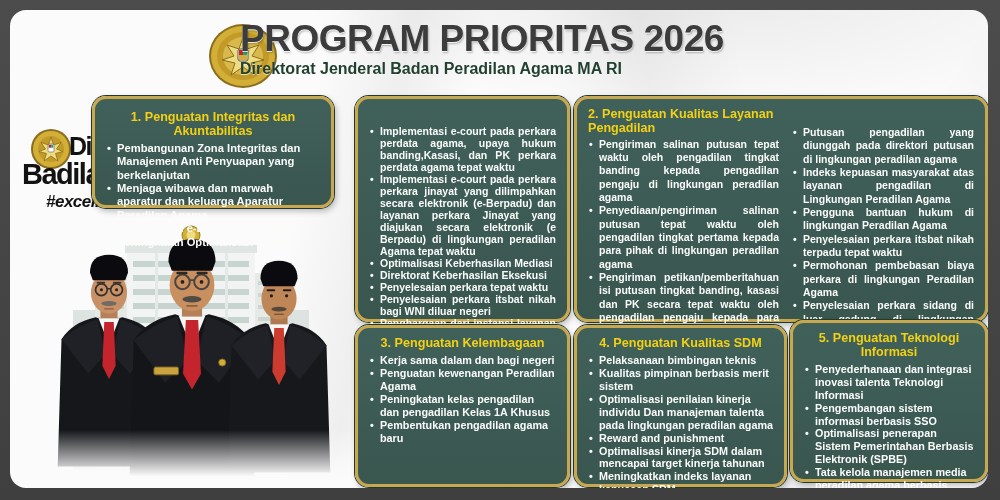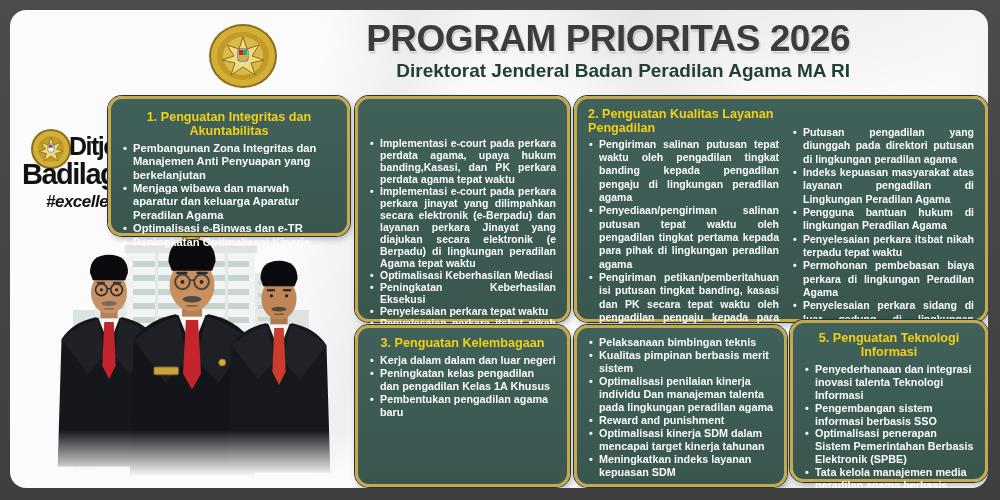--- a/index.html
+++ b/index.html
@@ -7,44 +7,44 @@
           font-family:"Liberation Sans",sans-serif;overflow:hidden;}
   .card{position:absolute;left:10px;top:10px;width:978px;height:478px;border-radius:16px;overflow:hidden;
         background:
           radial-gradient(ellipse 700px 220px at 72% -5%, rgba(0,0,0,0.07), transparent 60%),
           linear-gradient(100deg, transparent 30%, rgba(0,0,0,.05) 38%, transparent 45%),
           linear-gradient(80deg, transparent 58%, rgba(0,0,0,.045) 67%, transparent 76%),
           linear-gradient(120deg, transparent 78%, rgba(0,0,0,.05) 86%, transparent 93%),
           #fbfbfb;}
   
   .hdr-seal{position:absolute;left:196px;top:11px;}
-  .titles{position:absolute;left:230px;top:10px;width:610px;text-align:right;}
+  .titles{position:absolute;left:230px;top:10px;width:610px;text-align:left;}
   .main-title{font-size:37px;font-weight:bold;letter-spacing:-0.5px;color:#3c3c3c;
               text-shadow:0 1px 0 rgba(255,255,255,.8),1px 2px 2px rgba(0,0,0,.25);line-height:1.05;}
-  .subtitle{font-size:19px;font-weight:bold;color:#21402f;margin-top:1px;
+  .subtitle{font-size:16px;font-weight:bold;color:#21402f;margin-top:1px;
             text-shadow:0 1px 0 rgba(255,255,255,.6);}
   
   .badge{position:absolute;left:6px;top:112px;width:140px;height:110px;color:#121212;}
   .badge .seal{position:absolute;left:14px;top:6px;}
   .badge .l1{position:absolute;left:53px;top:10px;font-size:25px;font-weight:bold;letter-spacing:-1.5px;}
   .badge .l2{position:absolute;left:6px;top:36px;font-size:29px;font-weight:bold;letter-spacing:-1.5px;}
   .badge .l3{position:absolute;left:30px;top:70px;font-size:17px;font-weight:bold;font-style:italic;letter-spacing:-0.5px;}
   
   .panel{position:absolute;background:linear-gradient(180deg,#40615a,#39564f);
          border:3px solid #c7a84f;border-radius:14px;color:#fbfcfa;
          box-shadow:0 0 0 1px #23382f, 2px 3px 6px rgba(0,0,0,.28);
          padding:8px 11px;box-sizing:border-box;}
   .panel h2{margin:1px 0 3px 0;font-size:12.6px;font-weight:bold;color:#f2d016;text-align:center;line-height:1.1;}
   .panel ul{margin:0;padding:0;list-style:none;}
   .panel li{position:relative;padding-left:11px;font-size:10.8px;font-weight:bold;line-height:1.18;}
   .panel li::before{content:"\2022";position:absolute;left:1px;top:0;}
   .just li{text-align:justify;}
-  .s1{left:98px;top:86px;width:242px;height:140px;padding-top:11px;}
+  .s1{left:82px;top:86px;width:242px;height:112px;padding-top:11px;}
   .s1 li{font-size:11.2px;line-height:1.2;}
-  .mid{left:345px;top:86px;width:215px;height:226px;padding-top:38px;}
+  .mid{left:345px;top:86px;width:215px;height:226px;padding-top:26px;}
   .mid li{font-size:10.5px;line-height:1.145;}
   .s2{left:564px;top:86px;width:414px;height:226px;display:flex;gap:13px;}
   .s2 .col{flex:1;}
   .s2 h2{text-align:left;margin-bottom:2px;}
   .s2 li{font-size:10.5px;line-height:1.27;}
   .s2 .col2{padding-top:19px;flex:0 0 182px;}
   .s3{left:345px;top:315px;width:215px;height:162px;}
   .s4{left:564px;top:315px;width:213px;height:162px;}
   .s5{left:780px;top:310px;width:198px;height:162px;}
   .s3 li,.s4 li,.s5 li{line-height:1.2;}
@@ -207,21 +207,21 @@
           <li>Optimalisasi e-Binwas dan e-TR</li>
           <li>Peningkatan Optimalisasi Kinerja</li>
         </ul>
     </section>
 
     <section class="panel mid just">
       <ul>
           <li>Implementasi e-court pada perkara perdata agama, upaya hukum banding,Kasasi, dan PK perkara perdata agama tepat waktu</li>
           <li>Implementasi e-court pada perkara perkara jinayat yang dilimpahkan secara elektronik (e-Berpadu) dan layanan perkara Jinayat yang diajukan secara elektronik (e Berpadu) di lingkungan peradilan Agama tepat waktu</li>
           <li>Optimalisasi Keberhasilan Mediasi</li>
-          <li>Peningkatan Keberhasilan Eksekusi</li>
+          <li>Direktorat Keberhasilan Eksekusi</li>
           <li>Penyelesaian perkara tepat waktu</li>
           <li>Penyelesaian perkara itsbat nikah bagi WNI diluar negeri</li>
           <li>Penghargaan dari instansi layanan pengadilan dari instansi lain/Prestasi dan Pengakuan dari instansi lain</li>
         </ul>
     </section>
 
     <section class="panel s2 just">
       <div class="col">
         <h2>2. Penguatan Kualitas Layanan Pengadilan</h2>
         <ul>
@@ -239,27 +239,29 @@
             <li>Penyelesaian perkara itsbat nikah terpadu tepat waktu</li>
             <li>Permohonan pembebasan biaya perkara di lingkungan Peradilan Agama</li>
             <li>Penyelesaian perkara sidang di luar gedung di lingkungan Peradilan Agama</li>
           </ul>
       </div>
     </section>
 
     <section class="panel s3">
       <h2>3. Penguatan Kelembagaan</h2>
       <ul>
-          <li>Kerja dalam dalam dan luar negeri</li>
+          <li>Kerja sama dalam dan bagi negeri</li>
+          <li>Penguatan kewenangan Peradilan Agama</li>
           <li>Peningkatan kelas pengadilan dan pengadilan Kelas 1A Khusus</li>
           <li>Pembentukan pengadilan agama baru</li>
         </ul>
     </section>
 
     <section class="panel s4">
+      <h2>4. Penguatan Kualitas SDM</h2>
       <ul>
           <li>Pelaksanaan bimbingan teknis</li>
           <li>Kualitas pimpinan berbasis merit sistem</li>
           <li>Optimalisasi penilaian kinerja individu Dan manajeman talenta pada lingkungan peradilan agama</li>
           <li>Reward and punishment</li>
           <li>Optimalisasi kinerja SDM dalam mencapai target kinerja tahunan</li>
           <li>Meningkatkan indeks layanan kepuasan SDM</li>
         </ul>
     </section>
 

